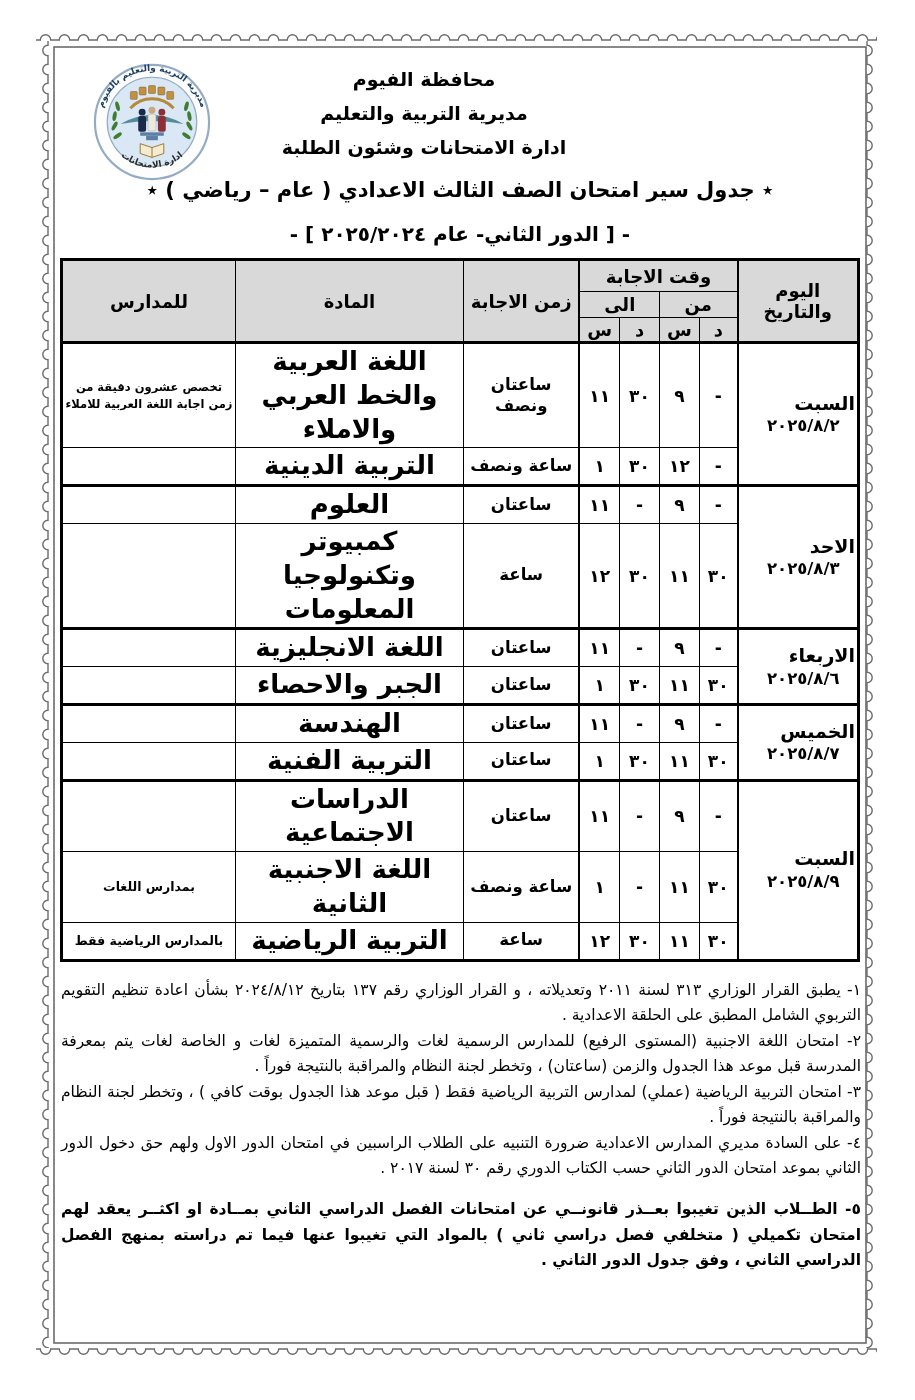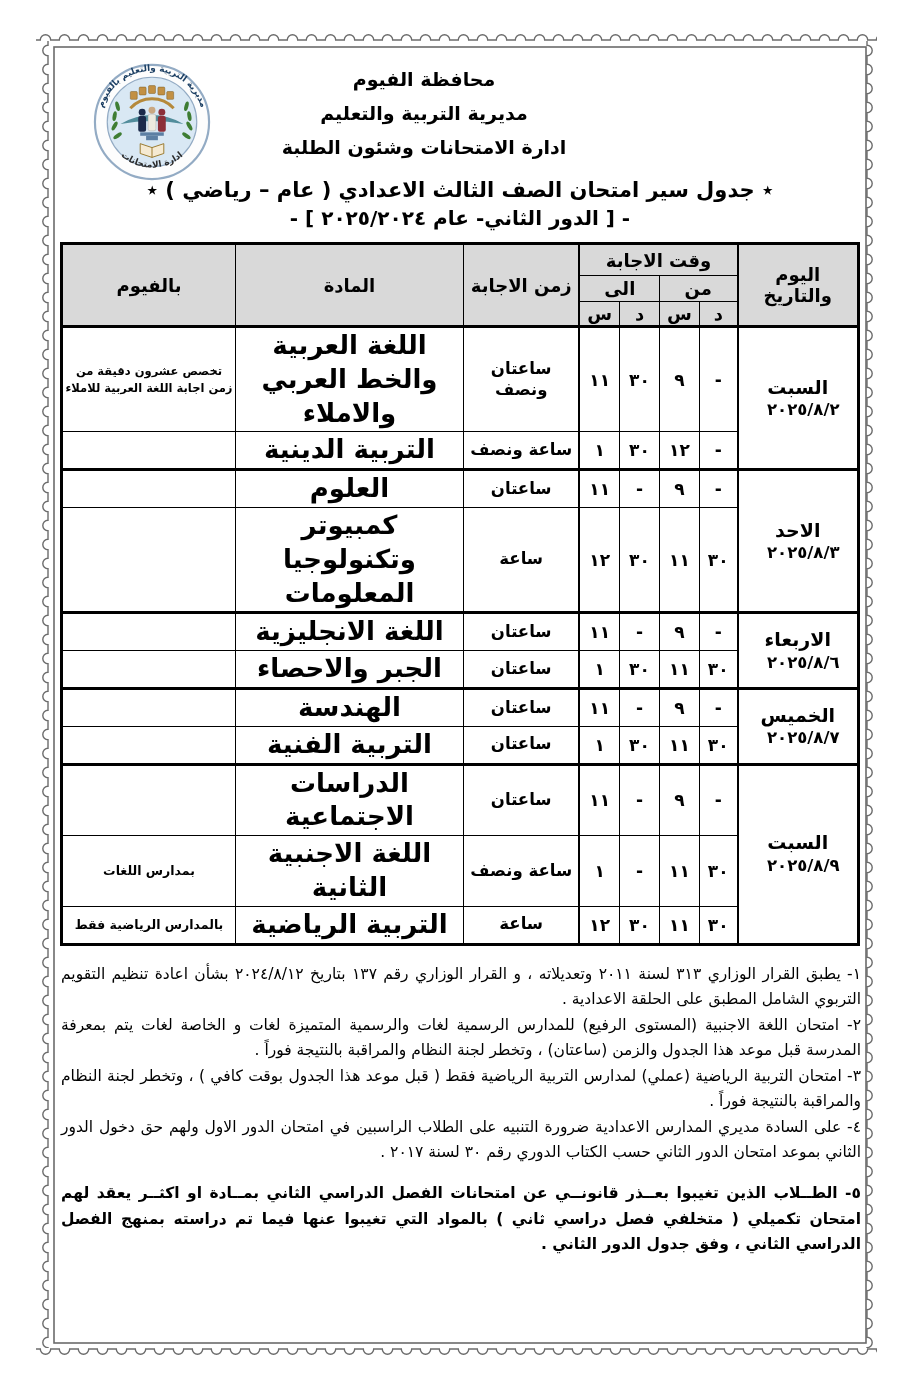--- a/index.html
+++ b/index.html
@@ -6,34 +6,34 @@
   body{font-family:"DejaVu Sans",sans-serif;color:#000;}
   .page{position:relative;width:915px;height:1400px;background:#fff;overflow:hidden;margin:0 auto;}
   .stamp-border{position:absolute;top:0;left:0;}
   .content{position:absolute;top:48px;left:55px;right:50px;bottom:58px;direction:rtl;}
 
   
   .org-block{margin-top:14px;padding-left:0;padding-right:72px;text-align:center;}
   .org-line{font-size:19px;font-weight:bold;line-height:34px;white-space:nowrap;}
   .seal{position:absolute;top:13px;left:36px;width:122px;height:122px;}
   .doc-title{margin-top:14px;text-align:center;font-size:21px;font-weight:bold;}
-  .doc-subtitle{margin-top:4px;text-align:center;font-size:20px;font-weight:bold;}
+  .doc-subtitle{margin-top:20px;text-align:center;font-size:20px;font-weight:bold;}
 
   
   table.exam{border-collapse:collapse;table-layout:fixed;width:800px;margin:12px 5px 0 5px;background:#fff;}
   table.exam{border:3px solid #000;}
   table.exam thead{border-bottom:3px solid #000;}
   table.exam tbody{border-top:3px solid #000;}
   table.exam th,table.exam td{border:1.3px solid #000;text-align:center;vertical-align:middle;padding:1px 2px;overflow:hidden;}
   table.exam th{background:#d9d9d9;font-size:18px;font-weight:bold;}
   th.sub{font-size:15px;}
   .bl2{border-left-width:2.2px !important;}
   .br2{border-right-width:2.2px !important;}
   td.day-cell{font-weight:bold;}
-  .day-name{font-size:19px;font-weight:bold;line-height:1.25;}
+  .day-name{font-size:19px;font-weight:bold;line-height:1.25;text-align:right;}
   .day-date{font-size:16.5px;font-weight:bold;line-height:1.3;padding-left:11px;}
   td.num-cell{font-size:17px;font-weight:bold;}
   td.dur-cell{font-size:16.5px;font-weight:bold;white-space:pre-line;line-height:1.25;}
   td.subj-cell{font-size:26px;font-weight:bold;white-space:pre-line;line-height:1.3;}
   td.note-cell{font-size:11.5px;font-weight:bold;line-height:1.45;padding:1px 6px;}
   td.note-cell.plain{font-size:12.5px;}
   tr.h-a{height:32px;}tr.h-b{height:26px;}tr.h-c{height:20px;}
   tr.r-tall{height:70px;}tr.r-sm{height:25px;}tr.r-md{height:29px;}
 
   
@@ -136,21 +136,21 @@
           <col style="width:116px">
           <col style="width:228px">
           <col>
       </colgroup>
       <thead>
         <tr class="h-a">
           <th rowspan="3" class="bl2">اليوم والتاريخ</th>
           <th colspan="4">وقت الاجابة</th>
           <th rowspan="3" class="br2">زمن الاجابة</th>
           <th rowspan="3">المادة</th>
-          <th rowspan="3">بالفيوم</th>
+          <th rowspan="3">للمدارس</th>
         </tr>
         <tr class="h-b">
           <th colspan="2">من</th>
           <th colspan="2">الى</th>
         </tr>
         <tr class="h-c">
           <th class="sub">د</th>
           <th class="sub">س</th>
           <th class="sub">د</th>
           <th class="sub">س</th>

